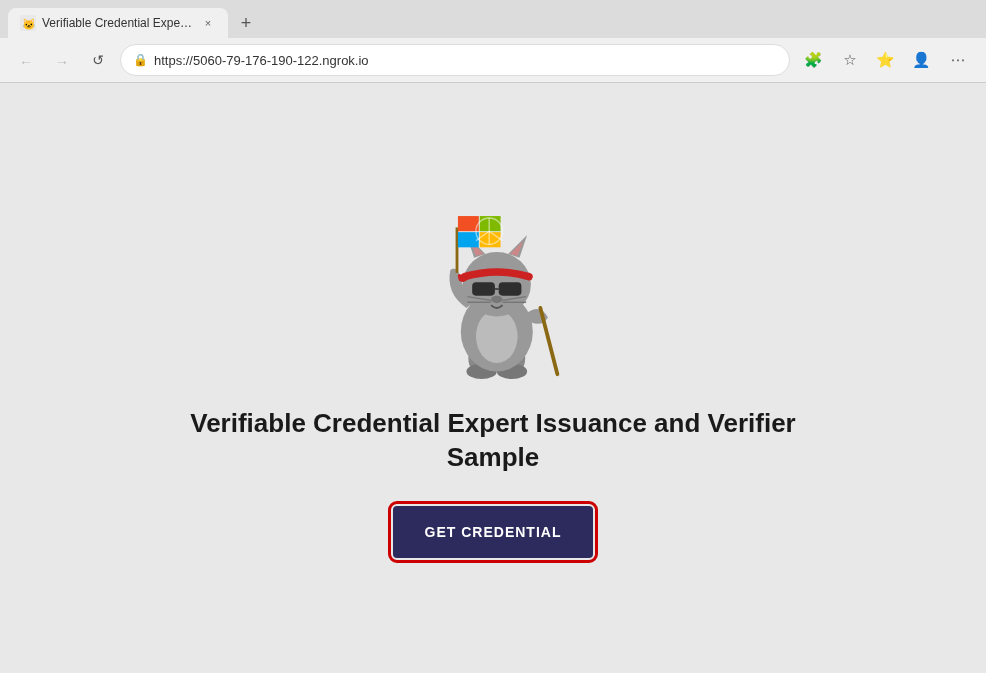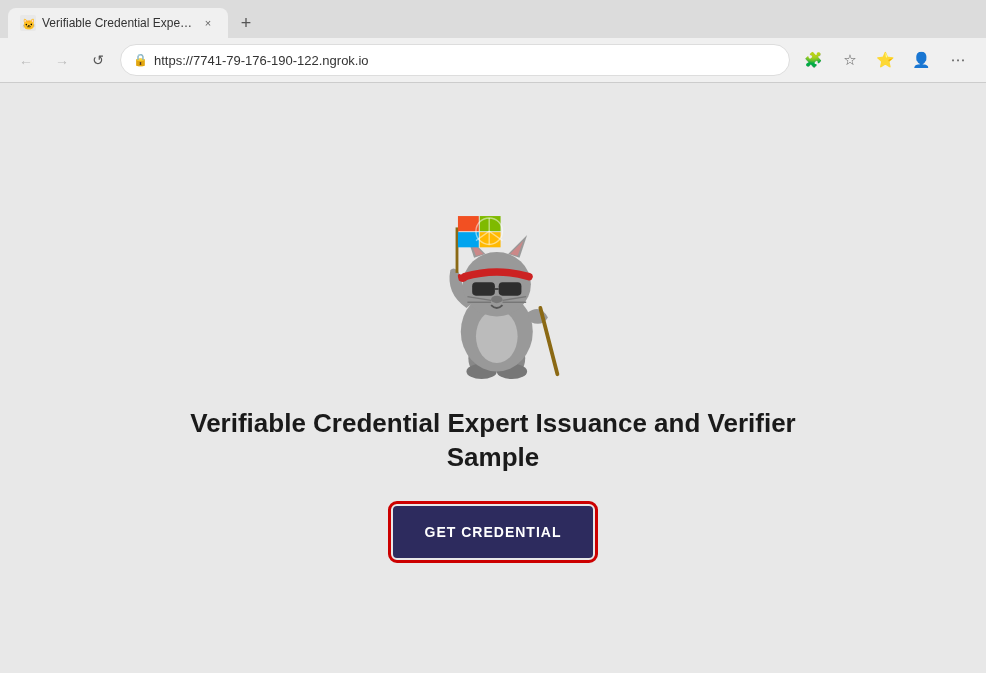--- a/index.html
+++ b/index.html
@@ -207,21 +207,21 @@
     <div class="new-tab-btn">+</div>
   </div>
 
   <div class="address-bar">
     <div class="nav-btn disabled">←</div>
     <div class="nav-btn disabled">→</div>
     <div class="nav-btn">↺</div>
 
     <div class="url-bar">
       <span class="lock-icon">🔒</span>
-      <span class="url-text">https://7741-79-176-190-122.ngrok.io</span>
+      <span class="url-text">https://5060-79-176-190-122.ngrok.io</span>
     </div>
 
     <div class="toolbar-actions">
       <div class="toolbar-btn">🧩</div>
       <div class="toolbar-btn">☆</div>
       <div class="toolbar-btn">⭐</div>
       <div class="toolbar-btn">👤</div>
       <div class="toolbar-btn">⋯</div>
     </div>
   </div>

